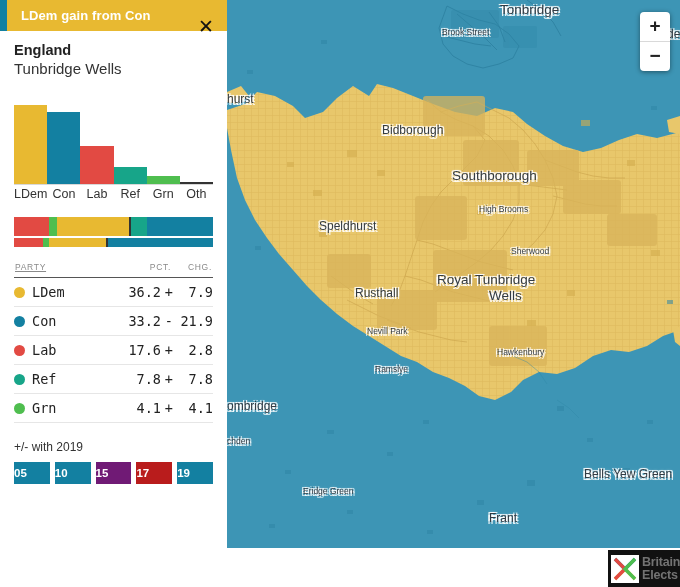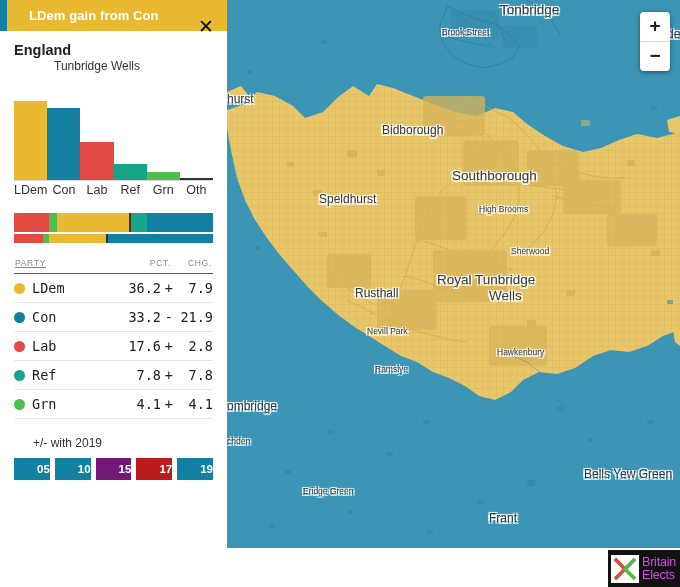--- a/index.html
+++ b/index.html
@@ -52,45 +52,45 @@
     font-size:11px;color:#333;padding:2px 5px;white-space:nowrap;
   }
 
   
   .logo{
     position:absolute;left:608px;top:550px;width:72px;height:37px;
     background:#111;display:flex;align-items:center;padding-left:3px;box-sizing:border-box;
   }
   .logo-mark{width:28px;height:28px;background:#fff;flex:0 0 28px;position:relative;}
   .logo-text{
-    color:#d946ef;font-size:12.5px;font-weight:normal;line-height:1.02;
+    color:#737373;font-size:12.5px;font-weight:bold;line-height:1.02;
     margin-left:3px;letter-spacing:-.2px;
   }
 
   
   .panel{
     position:absolute;left:0;top:0;width:227px;height:587px;
     background:#fff;box-sizing:border-box;
   }
   .panel-head{
     position:relative;height:31px;background:#E8B931;
     border-left:7px solid #1380A1;box-sizing:border-box;
   }
   .panel-head .htxt{
     color:#fff;font-size:13px;font-weight:bold;
-    line-height:31px;padding-left:22px;letter-spacing:.1px;
+    line-height:31px;padding-left:14px;letter-spacing:.1px;
   }
   .closebtn{
     position:absolute;right:10px;top:16px;width:22px;height:22px;
     color:#111;font-size:19px;font-weight:bold;line-height:22px;
     text-align:center;cursor:pointer;
   }
   .place{padding:10px 28px 0 14px;}
   .place .country{font-size:14.5px;font-weight:bold;color:#222;line-height:1.25;}
-  .place .seat{font-size:12px;color:#333;line-height:1.3;margin-left:40px;}
+  .place .seat{font-size:15px;color:#333;line-height:1.3;}
 
   
   .chart{position:relative;margin:18px 14px 0 14px;height:108px;}
   .bars{position:absolute;left:0;right:0;bottom:20px;height:88px;display:flex;align-items:flex-end;}
   .bar-col{flex:1;display:flex;flex-direction:column;justify-content:flex-end;height:100%;}
   .bar{width:100%;}
   .axisline{position:absolute;left:0;right:0;bottom:20px;height:1px;background:#d8d8d8;}
   .xlabels{position:absolute;left:0;right:0;bottom:0;height:18px;display:flex;}
   .xlabels span{flex:1;text-align:center;font-size:12.5px;color:#333;}
 
@@ -119,24 +119,24 @@
   .dot{
     display:inline-block;width:11px;height:11px;border-radius:50%;
     margin-right:7px;vertical-align:-1px;
   }
   .td-pct{text-align:right;padding-right:18px;}
   .td-sign{text-align:right;width:12px;}
   .td-chg{text-align:right;width:40px;}
 
   
   .foot{margin:16px 14px 0 14px;}
-  .foot .ln{font-size:12px;color:#333;line-height:1.45;margin-left:19px;}
+  .foot .ln{font-size:12px;color:#333;line-height:1.45;}
   .years{margin-top:6px;display:flex;gap:5px;}
   .yr{
-    width:44px;height:22px;line-height:22px;text-align:right;
+    width:44px;height:22px;line-height:22px;text-align:left;
     color:#fff;font-size:11.5px;font-weight:bold;
   }
 </style>
 </head>
 <body>
 
 <div id="root">
 
   <div class="map">
     <div class="map-water"></div>
@@ -246,21 +246,21 @@
         <path d="M446,330 L453,326 L453,346 L448,342 Z"></path>
       </g>
     </svg>
 
     <div>
         <div class="map-label lbl-lg" style="left: 273px; top: 2px;">Tonbridge</div>
         <div class="map-label lbl-xs" style="left: 215px; top: 28px;">Brook Street</div>
         <div class="map-label lbl-md" style="left: 0px; top: 93px;">hurst</div>
         <div class="map-label lbl-md" style="left: 155px; top: 124px;">Bidborough</div>
         <div class="map-label lbl-lg" style="left: 225px; top: 168px;">Southborough</div>
-        <div class="map-label lbl-md" style="left: 92px; top: 193px; text-align: right;">Speldhurst</div>
+        <div class="map-label lbl-md" style="left: 92px; top: 220px; text-align: right;">Speldhurst</div>
         <div class="map-label lbl-xs" style="left: 252px; top: 205px;">High Brooms</div>
         <div class="map-label lbl-xs" style="left: 284px; top: 247px;">Sherwood</div>
         <div class="map-label lbl-md" style="left: 128px; top: 287px;">Rusthall</div>
         <div class="map-label lbl-lg" style="left: 210px; top: 272px;">Royal Tunbridge</div>
         <div class="map-label lbl-lg" style="left: 250px; top: 288px; padding-left: 12px;">Wells</div>
         <div class="map-label lbl-xs" style="left: 140px; top: 327px;">Nevill Park</div>
         <div class="map-label lbl-xs" style="left: 270px; top: 348px;">Hawkenbury</div>
         <div class="map-label lbl-xs" style="left: 148px; top: 365px;">Ramslye</div>
         <div class="map-label lbl-md" style="left: 0px; top: 400px;">ombridge</div>
         <div class="map-label lbl-xs" style="left: 0px; top: 437px;">chden</div>

